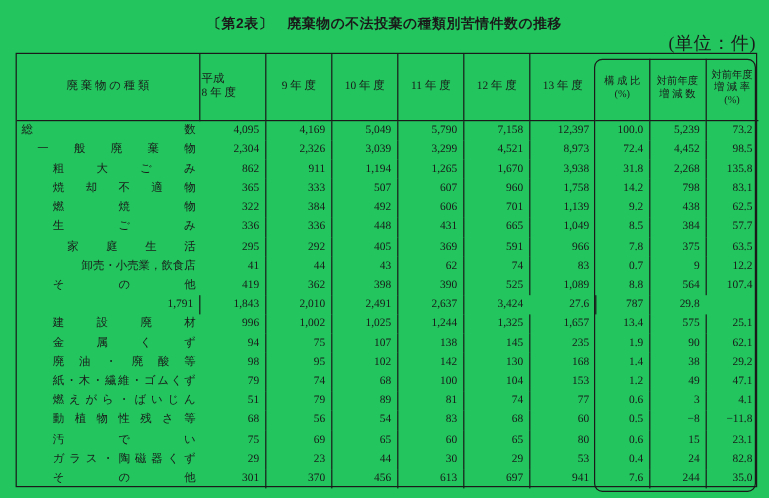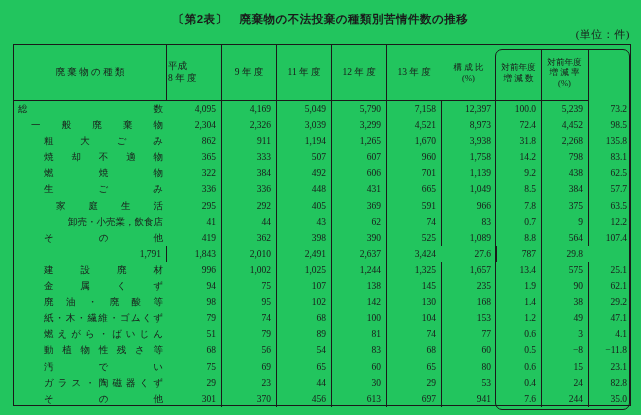--- a/index.html
+++ b/index.html
@@ -12,21 +12,21 @@
     overflow:hidden;
   }
   .caption{
     position:absolute;top:12px;left:0;width:100%;
     text-align:center;
     font-family:"Liberation Sans","DejaVu Sans",sans-serif;
     font-weight:bold;font-size:11.5px;letter-spacing:.5px;
   }
   .unit{
     position:absolute;top:27px;right:11px;
-    font-size:11px;letter-spacing:.5px;
+    font-size:15px;letter-spacing:.5px;
   }
   .table-wrap{
     position:absolute;left:13px;top:44px;
     width:618px;height:362px;
     border:1.5px solid #1a1a1a;
     box-sizing:border-box;
     overflow:visible;
   }
   .trow{
     display:grid;
@@ -84,20 +84,21 @@
   <div class="caption">〔第2表〕　廃棄物の不法投棄の種類別苦情件数の推移</div>
   <div class="unit">(単位：件)</div>
 
   <div class="table-wrap">
 
     <div class="trow head">
       <div class="cell hc">廃 棄 物 の 種 類</div>
       <div class="cell hc era vb">平成
 8 年 度</div>
       <div class="cell hc vb">9 年 度</div>
+      <div class="cell hc vb">10 年 度</div>
       <div class="cell hc vb">11 年 度</div>
       <div class="cell hc vb">12 年 度</div>
       <div class="cell hc vb">13 年 度</div>
       <div class="cell hc small">構 成 比
 (%)</div>
       <div class="cell hc small">対前年度
 増 減 数</div>
       <div class="cell hc small">対前年度
 増 減 率
 (%)</div>

